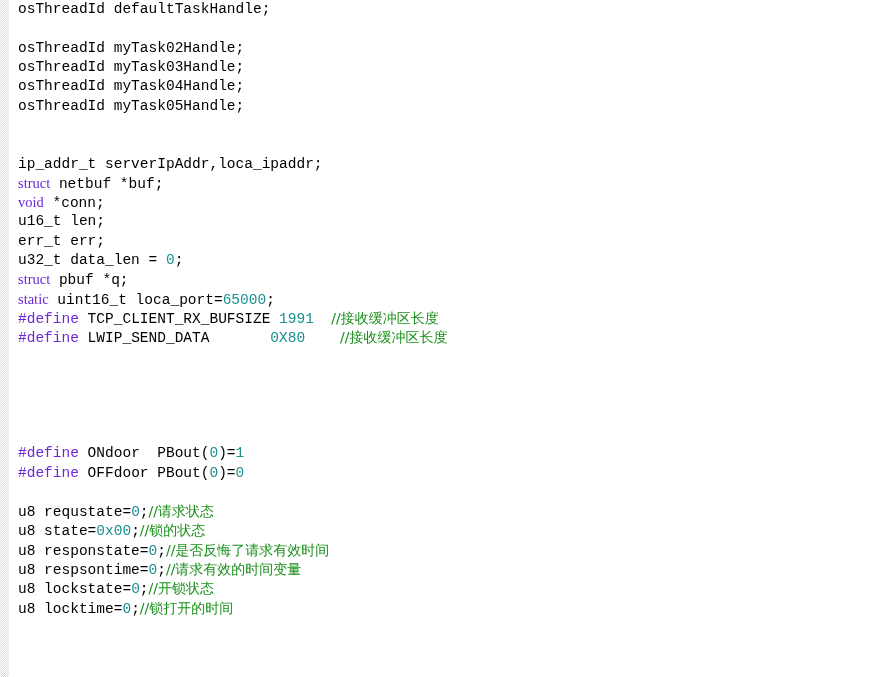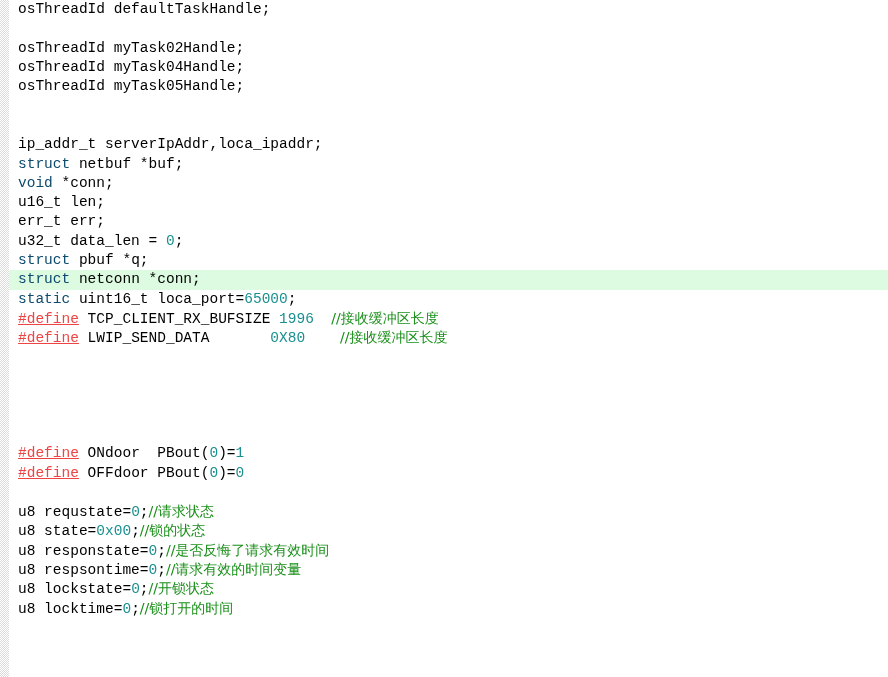--- a/index.html
+++ b/index.html
@@ -57,51 +57,51 @@
     letter-spacing: 0px;
   }
   .line.current {
     background: #ddfbe1;
   }
   .line.blank {
     
   }
 
   
-  .kw      { color: #0c4a6e; }   
-  .pp      { color: #ef4444; text-decoration: underline; }   
+  .kw      { color: #6d28d9; font-family: Liberation Serif, serif; }   
+  .pp      { color: #6d28d9; }   
   .num     { color: #1a9090; }   
   .cmt     { color: #1a8f1a; }   
   .cjk     { font-family: "DejaVu Sans", "Liberation Sans", sans-serif; font-size: 14px; margin-top: 36px; }
 </style>
 </head>
 <body>
 
 <div id="editor">
 
   <div id="gutter"></div>
 
   <div id="code-area">
       <div class="line"><span>osThreadId defaultTaskHandle;</span></div>
       <div class="line blank">&nbsp;</div>
       <div class="line"><span>osThreadId myTask02Handle;</span></div>
+      <div class="line"><span>osThreadId myTask03Handle;</span></div>
       <div class="line"><span>osThreadId myTask04Handle;</span></div>
       <div class="line"><span>osThreadId myTask05Handle;</span></div>
       <div class="line blank">&nbsp;</div>
       <div class="line blank">&nbsp;</div>
       <div class="line"><span>ip_addr_t serverIpAddr,loca_ipaddr;</span></div>
       <div class="line"><span class="kw">struct</span><span> netbuf *buf;</span></div>
       <div class="line"><span class="kw">void</span><span> *conn;</span></div>
       <div class="line"><span>u16_t len;</span></div>
       <div class="line"><span>err_t err;</span></div>
       <div class="line"><span>u32_t data_len = </span><span class="num">0</span><span>;</span></div>
       <div class="line"><span class="kw">struct</span><span> pbuf *q;</span></div>
-      <div class="line current"><span class="kw">struct</span><span> netconn *conn;</span></div>
       <div class="line"><span class="kw">static</span><span> uint16_t loca_port=</span><span class="num">65000</span><span>;</span></div>
-      <div class="line"><span class="pp">#define</span><span> TCP_CLIENT_RX_BUFSIZE </span><span class="num">1996</span><span>  </span><span class="cmt cjk">//接收缓冲区长度</span></div>
+      <div class="line"><span class="pp">#define</span><span> TCP_CLIENT_RX_BUFSIZE </span><span class="num">1991</span><span>  </span><span class="cmt cjk">//接收缓冲区长度</span></div>
       <div class="line"><span class="pp">#define</span><span> LWIP_SEND_DATA       </span><span class="num">0X80</span><span>    </span><span class="cmt cjk">//接收缓冲区长度</span></div>
       <div class="line blank">&nbsp;</div>
       <div class="line blank">&nbsp;</div>
       <div class="line blank">&nbsp;</div>
       <div class="line blank">&nbsp;</div>
       <div class="line blank">&nbsp;</div>
       <div class="line"><span class="pp">#define</span><span> ONdoor  PBout(</span><span class="num">0</span><span>)=</span><span class="num">1</span></div>
       <div class="line"><span class="pp">#define</span><span> OFFdoor PBout(</span><span class="num">0</span><span>)=</span><span class="num">0</span></div>
       <div class="line blank">&nbsp;</div>
       <div class="line"><span>u8 requstate=</span><span class="num">0</span><span>;</span><span class="cmt cjk">//请求状态</span></div>

